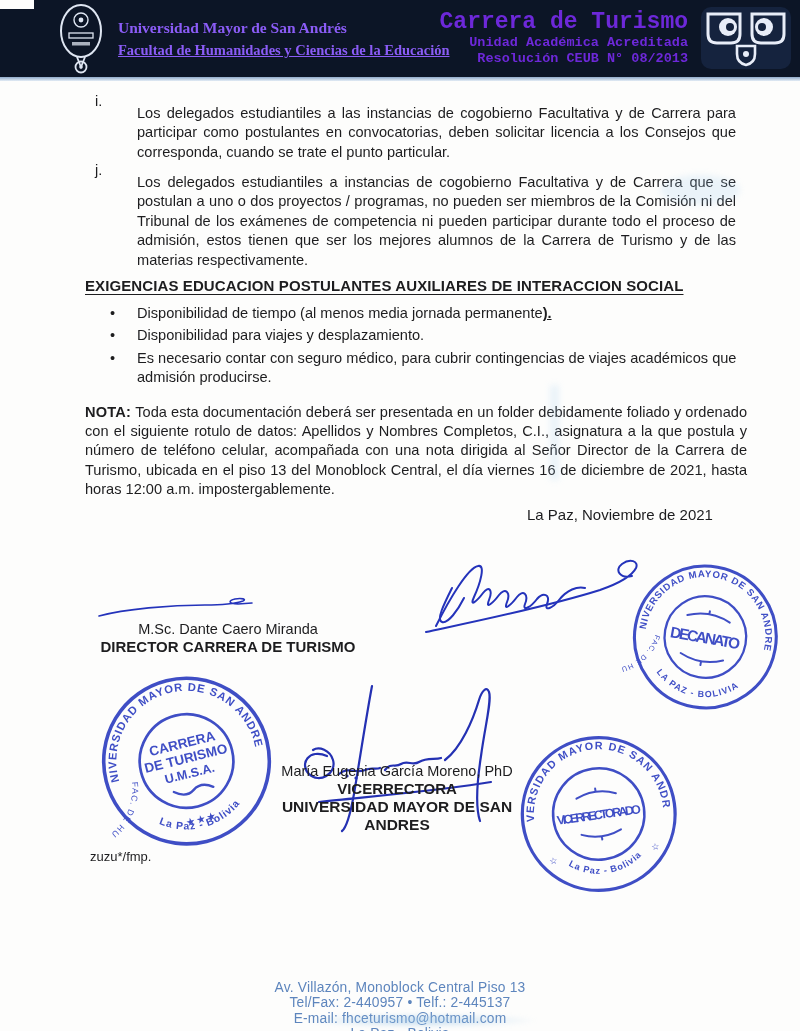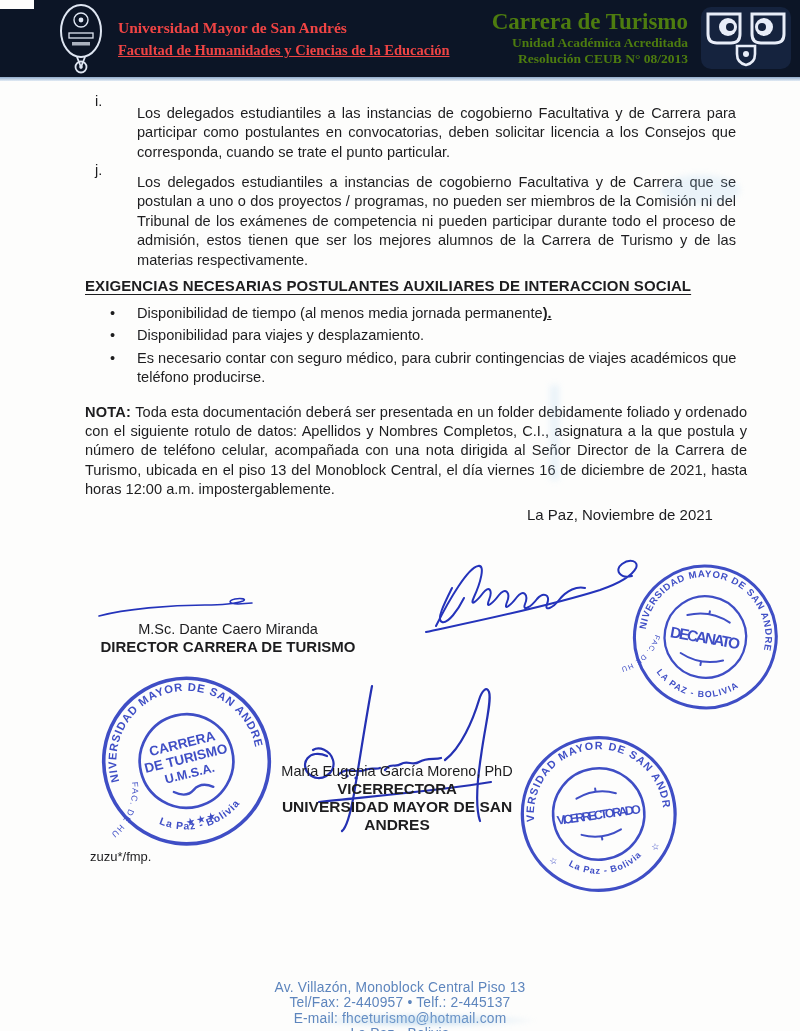--- a/index.html
+++ b/index.html
@@ -5,26 +5,26 @@
   html,body{margin:0;padding:0;background:#e8e8e8;}
   .page{position:relative;width:800px;height:1031px;background:#fdfdfc;overflow:hidden;
         font-family:"Liberation Sans",sans-serif;color:#1d1d1f;}
 
   
   .band{position:absolute;left:0;top:0;width:800px;height:77px;background:#0c1526;}
   .band-strip{position:absolute;left:0;top:77px;width:800px;height:4px;
               background:linear-gradient(#8fa9c9,#e4edf6);}
   .scan-corner{position:absolute;left:0;top:0;width:34px;height:9px;background:#fdfdfc;}
   .crest{position:absolute;left:56px;top:3px;}
-  .uni-lines{position:absolute;left:118px;top:18px;color:#ef4444;
+  .uni-lines{position:absolute;left:118px;top:18px;color:#8b5cf6;
              font-family:"Liberation Serif",serif;font-weight:bold;}
   .uni-l1{font-size:15.5px;line-height:20px;}
   .uni-l2{font-size:14.5px;line-height:24px;text-decoration:underline;}
-  .career-lines{position:absolute;right:112px;top:9px;text-align:right;color:#4d7c0f;
-                font-family:Liberation Serif, serif;font-weight:bold;}
+  .career-lines{position:absolute;right:112px;top:9px;text-align:right;color:#6d28d9;
+                font-family:Liberation Mono, monospace;font-weight:bold;}
   .career-main{font-size:23px;line-height:26px;}
   .career-sub{font-size:13.5px;line-height:15.5px;}
   .masks{position:absolute;left:700px;top:6px;}
 
   
   .list-item{position:absolute;left:95px;width:653px;display:flex;}
   .list-item .marker{flex:0 0 30px;font-size:14.6px;line-height:19.4px;}
   .list-item p{margin:12px;flex:1;font-size:14.6px;line-height:19.4px;text-align:justify;}
   .sec-heading{position:absolute;left:85px;top:277px;font-size:15px;font-weight:bold;
                text-decoration:underline;text-underline-offset:3px;letter-spacing:.1px;}
@@ -112,34 +112,34 @@
   <div class="list-item" style="top:92px">
     <span class="marker">i.</span>
     <p>Los delegados estudiantiles a las instancias de cogobierno Facultativa y de Carrera para participar como postulantes en convocatorias, deben solicitar licencia a los Consejos que corresponda, cuando se trate el punto particular.</p>
   </div>
 
   <div class="list-item" style="top:161px">
     <span class="marker">j.</span>
     <p>Los delegados estudiantiles a instancias de cogobierno Facultativa y de Carrera que se postulan a uno o dos proyectos / programas, no pueden ser miembros de la Comisión ni del Tribunal de los exámenes de competencia ni pueden participar durante todo el proceso de admisión, estos tienen que ser los mejores alumnos de la Carrera de Turismo y de las materias respectivamente.</p>
   </div>
 
-  <div class="sec-heading">EXIGENCIAS NECESARIAS POSTULANTES AUXILIARES DE INTERACCION SOCIAL</div>
+  <div class="sec-heading">EXIGENCIAS EDUCACION POSTULANTES AUXILIARES DE INTERACCION SOCIAL</div>
 
   <div class="bullets">
     <div class="bullet-row">
       <span class="dot">•</span>
       <p><span>Disponibilidad de tiempo (al menos media jornada permanente</span><span class="suffix">).</span></p>
     </div>
     <div class="bullet-row">
       <span class="dot">•</span>
       <p>Disponibilidad para viajes y desplazamiento.</p>
     </div>
     <div class="bullet-row">
       <span class="dot">•</span>
-      <p>Es necesario contar con seguro médico, para cubrir contingencias de viajes académicos que teléfono producirse.</p>
+      <p>Es necesario contar con seguro médico, para cubrir contingencias de viajes académicos que admisión producirse.</p>
     </div>
   </div>
 
   <p class="nota"><b>NOTA:</b>&nbsp;<span>Toda esta documentación deberá ser presentada en un folder debidamente foliado y ordenado con el siguiente rotulo de datos: Apellidos y Nombres Completos, C.I., asignatura a la que postula y número de teléfono celular, acompañada con una nota dirigida al Señor Director de la Carrera de Turismo, ubicada en el piso 13 del Monoblock Central, el día viernes 16 de diciembre de 2021, hasta horas 12:00 a.m. impostergablemente.</span></p>
 
   <div class="dateline">La Paz, Noviembre de 2021</div>
 
   <div class="ink" style="position:absolute;left:95px;top:594px">
     <svg width="165" height="28" viewBox="0 0 165 28">
       <path d="M4 22 C 30 15, 75 11, 110 11 C 128 11, 142 9, 148 7 C 152 5.5, 147 3.5, 140 5 C 133 6.5, 133 10, 143 10 L 157 9" fill="none" stroke="#2433bd" stroke-width="1.6" stroke-linecap="round"></path>

